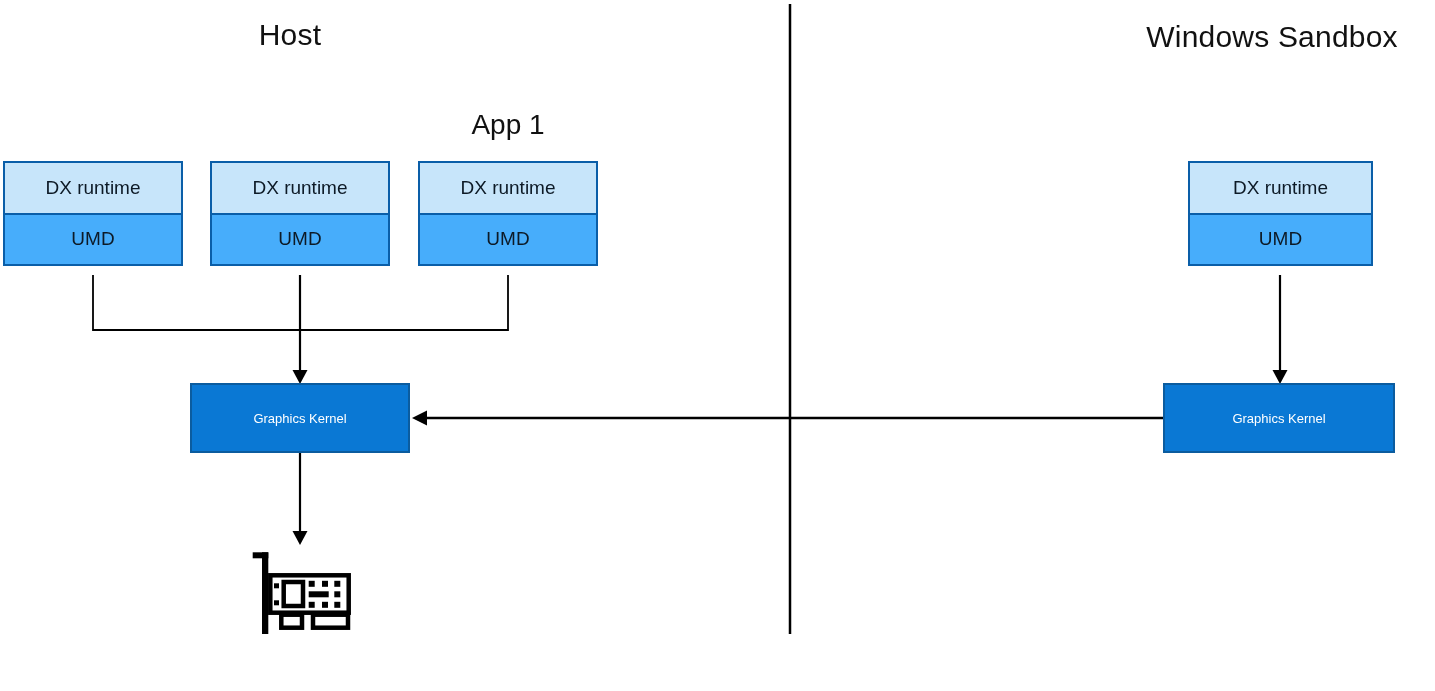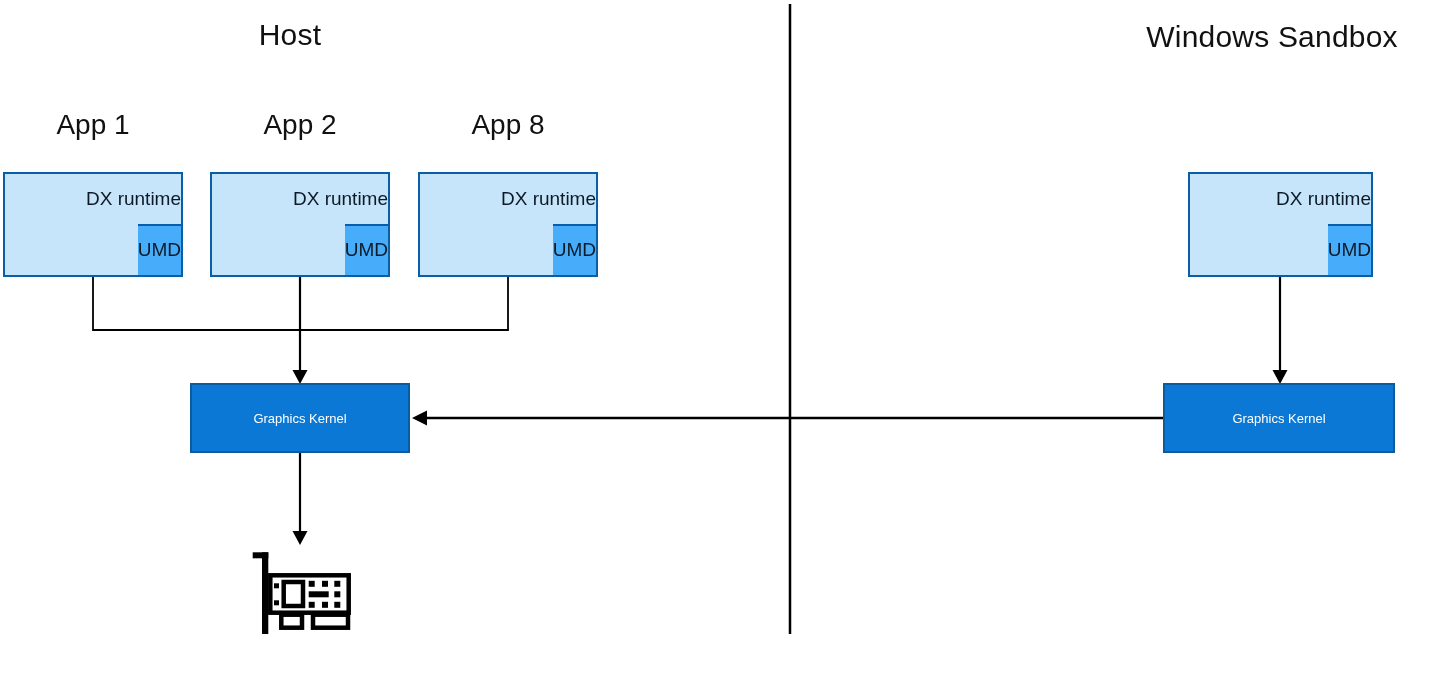--- a/index.html
+++ b/index.html
@@ -45,27 +45,26 @@
   .app-label {
     position: absolute;
     top: 109px;
     width: 160px;
     font-size: 28px;
     text-align: center;
     white-space: nowrap;
   }
   .app-box {
     position: absolute;
-    top: 172px;
+    top: 161px;
     height: 105px;
     border: 2px solid var(--box-border);
     background: var(--dx-runtime-fill);
     display: flex;
     flex-direction: column;
-    align-items: flex-end;
   }
   .layer {
     flex: 1;
     display: flex;
     align-items: center;
     justify-content: center;
     font-size: 19px;
     color: #0d1a26;
   }
   .layer.dx { background: var(--dx-runtime-fill); }
@@ -111,23 +110,21 @@
     <line x1="1163" y1="418" x2="426" y2="418" stroke="#000" stroke-width="2.5"></line>
     <polygon points="412,418 427,410.5 427,425.5" fill="#000"></polygon>
 
     <line x1="300" y1="453" x2="300" y2="532" stroke="#000" stroke-width="2.2"></line>
     <polygon points="300,545 292.5,531 307.5,531" fill="#000"></polygon>
   </svg>
 
   <div class="panel-title title-host">Host</div>
   <div class="panel-title title-sandbox">Windows Sandbox</div>
 
-  <div class="app-label" style="left:13px">App 1</div>
-  <div class="app-label" style="left:220px">App 2</div>
-  <div class="app-label" style="left:428px">App 8</div>
+  <div class="app-label" style="left:428px">App 1</div>
 
   <div class="app-box" style="left:3px;width:180px">
     <div class="layer dx">DX runtime</div>
     <div class="layer umd">UMD</div>
   </div>
   <div class="app-box" style="left:210px;width:180px">
     <div class="layer dx">DX runtime</div>
     <div class="layer umd">UMD</div>
   </div>
   <div class="app-box" style="left:418px;width:180px">

